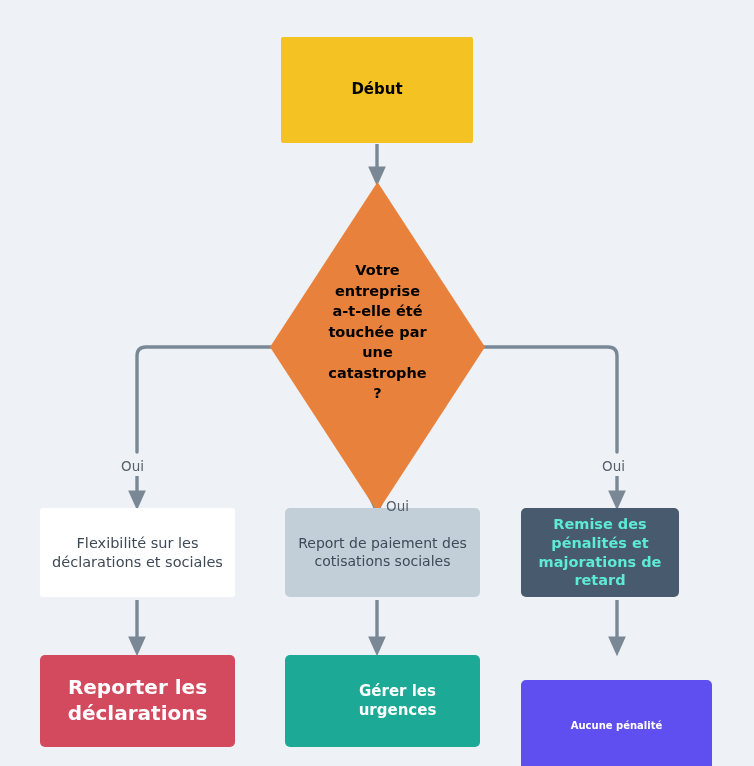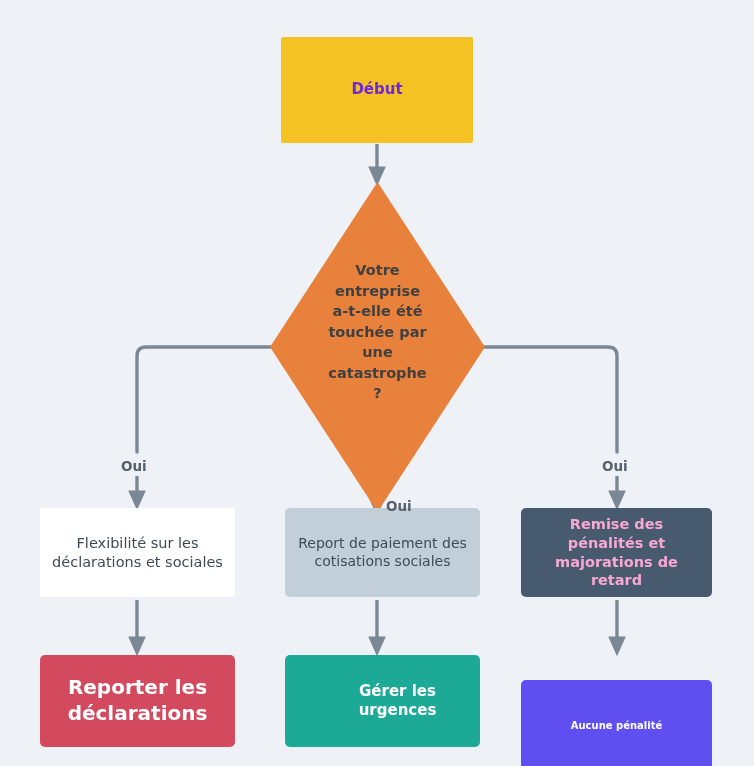--- a/index.html
+++ b/index.html
@@ -36,21 +36,21 @@
     border-radius: 4px;
     line-height: 1.28;
     padding: 6px 10px;
   }
   .node-start {
     left: 281px;
     top: 37px;
     width: 192px;
     height: 106px;
     background: #f5c223;
-    color: #6d28d9;
+    color: #000000;
     font-size: 15px;
     font-weight: 700;
     border-radius: 2px;
   }
   .diamond-wrap {
     position: absolute;
     left: 270px;
     top: 182px;
     width: 215px;
     height: 330px;
@@ -63,21 +63,21 @@
     height: 330px;
     background: #e8813c;
     clip-path: polygon(50% 0%, 100% 50%, 50% 100%, 0% 50%);
   }
   .diamond-label {
     position: absolute;
     left: 30px;
     top: 78px;
     width: 155px;
     text-align: center;
-    color: #404040;
+    color: #000000;
     font-size: 14.5px;
     font-weight: 700;
     line-height: 1.42;
     white-space: pre-line;
   }
   .node-flex {
     left: 40px;
     top: 508px;
     width: 195px;
     height: 89px;
@@ -94,24 +94,24 @@
     height: 89px;
     background: #c2cfd8;
     color: #3f4a57;
     font-size: 14px;
     font-weight: 400;
     border-radius: 5px;
   }
   .node-remise {
     left: 521px;
     top: 508px;
-    width: 191px;
+    width: 158px;
     height: 89px;
     background: #475a6e;
-    color: #f9a8d4;
+    color: #5eead4;
     font-size: 14.5px;
     font-weight: 700;
     border-radius: 5px;
   }
   .node-reporter {
     left: 40px;
     top: 655px;
     width: 195px;
     height: 92px;
     background: #d34a5e;
@@ -141,21 +141,21 @@
     color: #ffffff;
     font-size: 10px;
     font-weight: 700;
     border-radius: 5px;
     margin-top: 25px;
   }
   .edge-label {
     position: absolute;
     color: #55606c;
     font-size: 13.5px;
-    font-weight: 700;
+    font-weight: 400;
     white-space: nowrap;
   }
   .lbl-left  { left: 121px; top: 458px; }
   .lbl-mid   { left: 386px; top: 498px; }
   .lbl-right { left: 602px; top: 458px; }
 </style>
 </head>
 <body>
 
 <div id="canvas">

